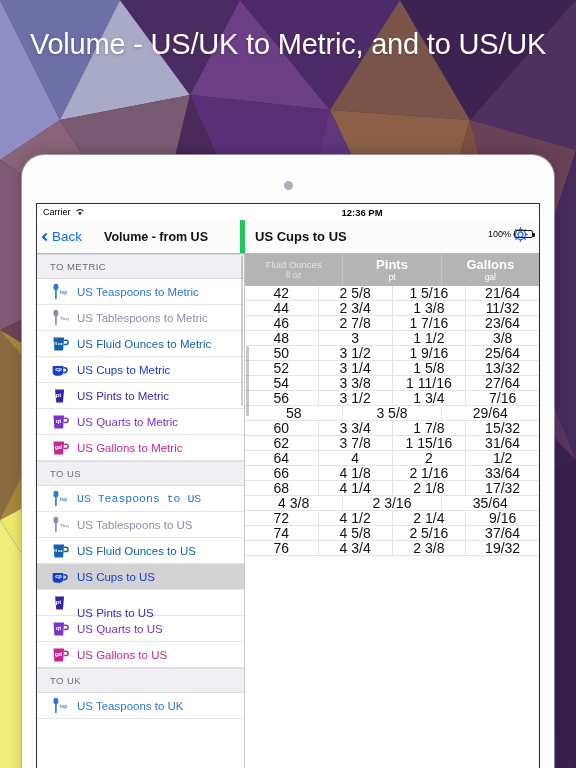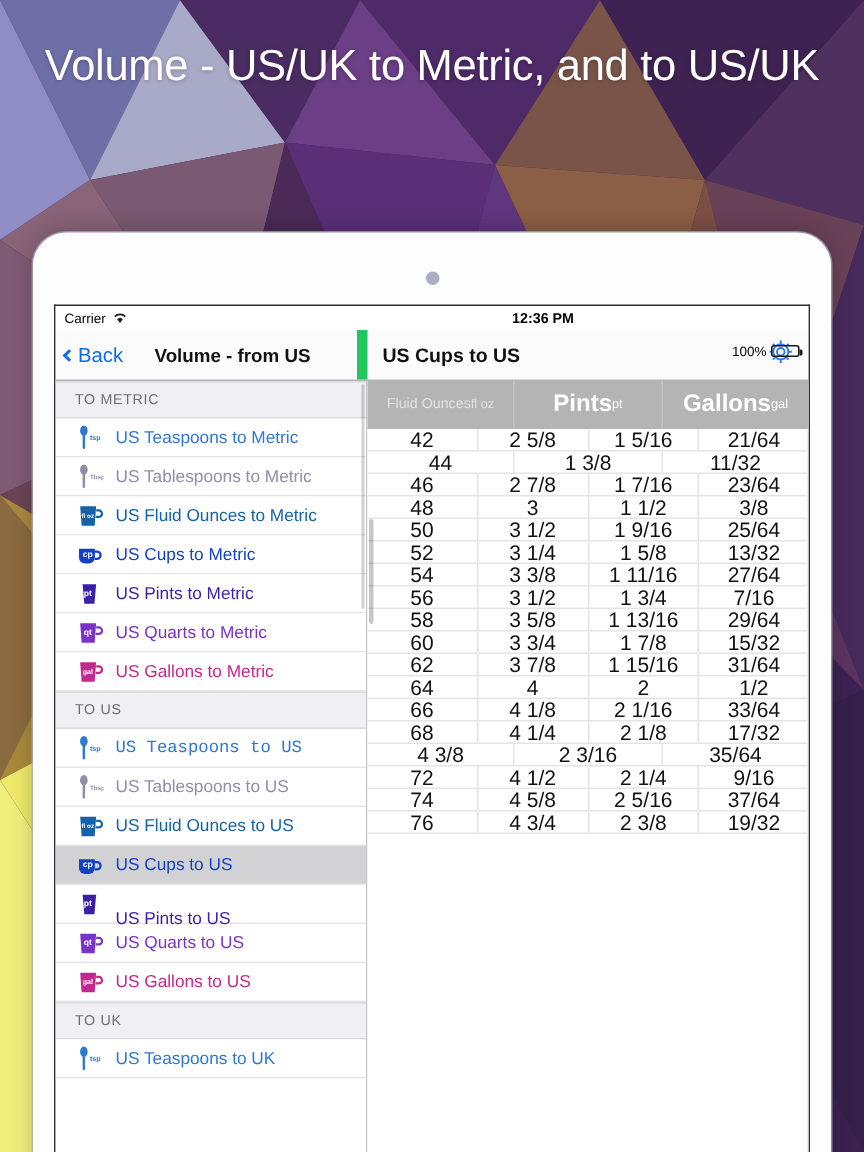--- a/index.html
+++ b/index.html
@@ -89,21 +89,21 @@
   #nav-bar {
     height: 34px; flex: 0 0 34px;
     display: flex; align-items: stretch;
     background: #fbfbfb;
     border-bottom: 1px solid #b6b6bb;
   }
   #nav-left {
     width: 208px; flex: 0 0 208px;
     display: flex; align-items: center; gap: 4px;
     padding-left: 6px;
-    border-right: 7px solid #22c55e;
+    border-right: 5px solid #22c55e;
   }
   #back-button {
     display: flex; align-items: center; gap: 2px;
     color: #0b6cf0; font-size: 13.5px;
     cursor: pointer;
   }
   .chev-left {
     display: inline-block; width: 6px; height: 6px;
     border-left: 2.2px solid #0b6cf0; border-bottom: 2.2px solid #0b6cf0;
     transform: rotate(45deg);
@@ -159,26 +159,26 @@
   }
 
   
   #table-pane { flex: 1; display: flex; flex-direction: column; min-width: 0; position: relative; background: #fff; }
   #table-head {
     display: flex; height: 32px; flex: 0 0 32px;
     background: #b4b4b4;
   }
   .th {
     flex: 1; text-align: center; color: #ffffff;
-    display: flex; flex-direction: row; align-items: center; justify-content: center;
+    display: flex; flex-direction: column; align-items: center; justify-content: center;
     border-left: 1px solid #c4c4c4;
     line-height: 1.15;
   }
   .th:first-child { border-left: none; }
-  .th .t-main { font-size: 16px; font-weight: bold; }
+  .th .t-main { font-size: 13px; font-weight: bold; }
   .th.muted .t-main { font-size: 9.5px; color: #e2e2e2; font-weight: normal; }
   .th .t-sub { font-size: 8.5px; }
   .th.muted .t-sub { color: #e2e2e2; font-size: 8.5px; }
 
   #table-body { flex: 1; overflow: hidden; }
   .t-row { display: flex; height: 15px; border-bottom: 1px solid #e4e4e8; }
   .t-cell {
     flex: 1; display: flex; align-items: center; justify-content: center;
     font-size: 14px; color: #111; border-left: 1px solid #e4e4e8;
   }
@@ -461,20 +461,21 @@
           </div>
         <div id="table-body">
             <div class="t-row">
               <div class="t-cell">42</div>
               <div class="t-cell">2 5/8</div>
               <div class="t-cell">1 5/16</div>
               <div class="t-cell">21/64</div>
             </div>
             <div class="t-row">
               <div class="t-cell">44</div>
+              <div class="t-cell">2 3/4</div>
               <div class="t-cell">1 3/8</div>
               <div class="t-cell">11/32</div>
             </div>
             <div class="t-row">
               <div class="t-cell">46</div>
               <div class="t-cell">2 7/8</div>
               <div class="t-cell">1 7/16</div>
               <div class="t-cell">23/64</div>
             </div>
             <div class="t-row">
@@ -503,21 +504,20 @@
             </div>
             <div class="t-row">
               <div class="t-cell">56</div>
               <div class="t-cell">3 1/2</div>
               <div class="t-cell">1 3/4</div>
               <div class="t-cell">7/16</div>
             </div>
             <div class="t-row">
               <div class="t-cell">58</div>
               <div class="t-cell">3 5/8</div>
-              <div class="t-cell">1 13/16</div>
               <div class="t-cell">29/64</div>
             </div>
             <div class="t-row">
               <div class="t-cell">60</div>
               <div class="t-cell">3 3/4</div>
               <div class="t-cell">1 7/8</div>
               <div class="t-cell">15/32</div>
             </div>
             <div class="t-row">
               <div class="t-cell">62</div>

